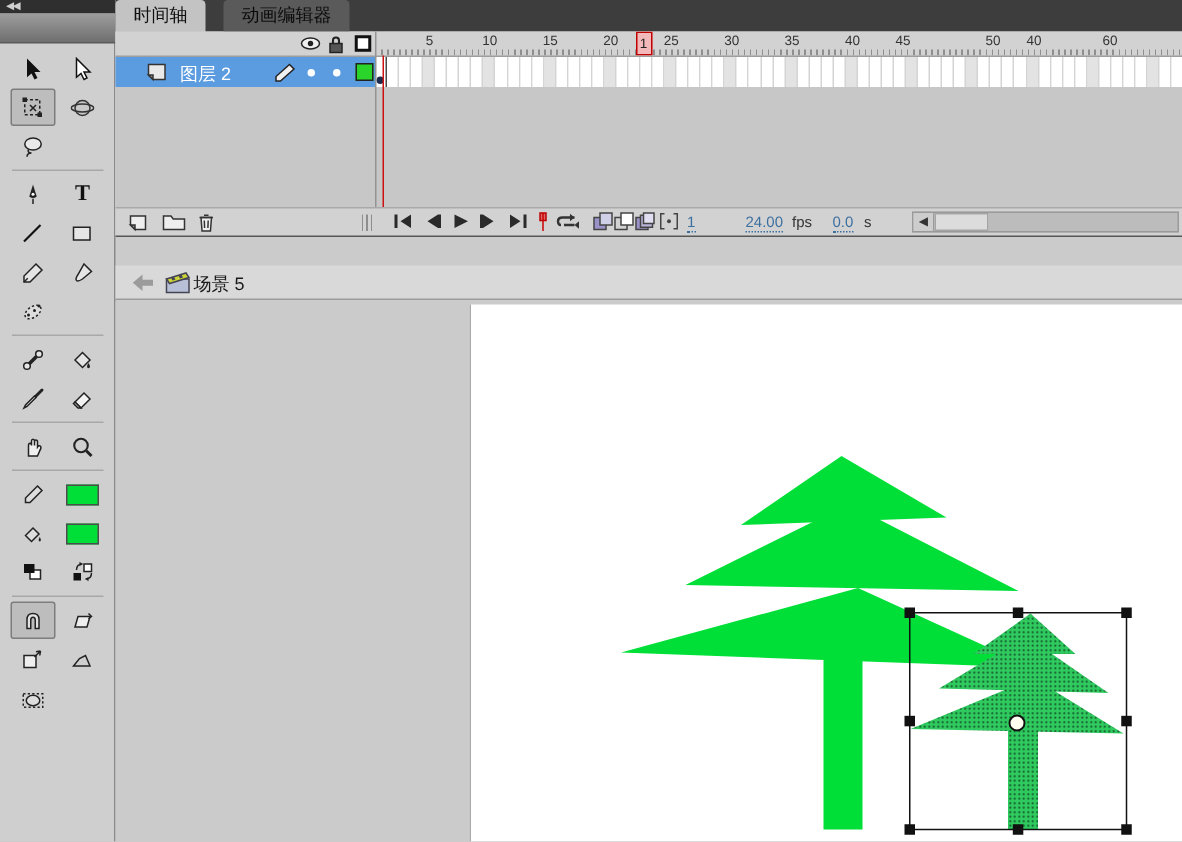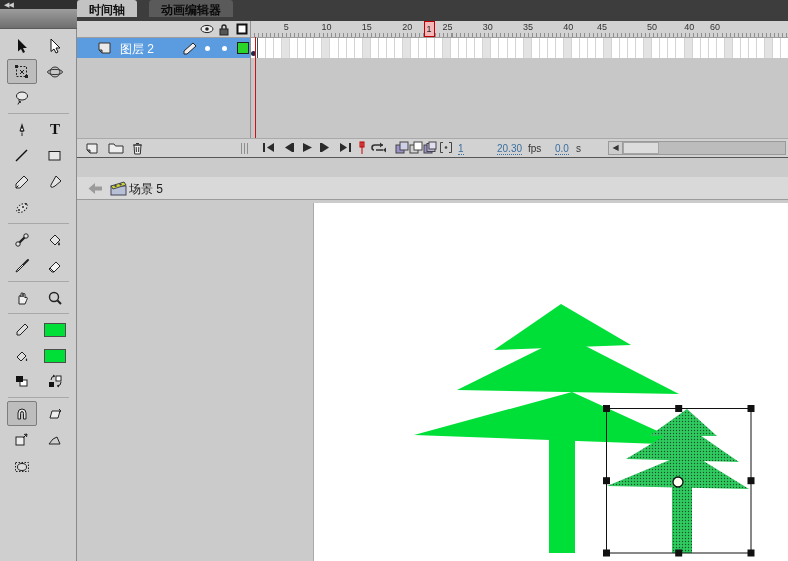--- a/index.html
+++ b/index.html
@@ -17,21 +17,21 @@
   #tool-grid { left:0; top:32px; width:77px; }
   .tool-row { display:flex; justify-content:center; gap:3px; margin:1px 0; }
   .tool { width:30px; height:25px; display:flex; align-items:center; justify-content:center; border:1px solid transparent; }
   .tool.pressed { background:#bdbdbd; border:1px solid #7d7d7d; border-radius:2px; }
   .tool-div { height:1px; background:#a8a8a8; margin:3px 8px; }
   .swatch { width:22px; height:14px; background:#00df37; border:1px solid #4d4d4d; }
 
   
   #timeline { left:77px; top:0; width:711px; height:158px; background:#d2d2d2; }
   #tl-tabs { left:0; top:0; width:711px; height:21px; background:#3d3d3d; display:flex; }
-  .tl-tab { padding:0 12px; height:17px; line-height:21px; font-size:12px; color:#111;font-weight:bold; }
+  .tl-tab { padding:0 12px; height:36px; line-height:21px; font-size:12px; color:#111; }
   .tl-tab.active { background:#c3c3c3; border-radius:3px 3px 0 0; }
   .tl-tab.inactive { background:#5a5a5a; color:#0a0a0a; border-radius:3px 3px 0 0; margin-left:12px; }
   #tl-body { left:0; top:21px; width:711px; height:117px; background:#d2d2d2; }
   #layer-header { left:0; top:0; width:173px; height:17px; border-bottom:1px solid #9e9e9e; }
   #layer-header .hico { position:absolute; top:2px; }
   #ruler { left:173px; top:0; width:538px; height:17px; border-bottom:1px solid #9e9e9e; overflow:hidden; }
   .ruler-num { position:absolute; top:1px; font-size:9px; color:#333; transform:translateX(-50%); }
   #ruler-ticks { position:absolute; left:0; bottom:0; width:538px; height:4px;
     background:repeating-linear-gradient(90deg,#8f8f8f 0 1px,transparent 1px 4.03px); }
   #frame1-marker { position:absolute; top:0; width:11px; height:16px; background:#f2b8ba;
@@ -317,23 +317,23 @@
         <div id="ruler-labels">
             <span class="ruler-num" style="left: 36.27px;">5</span>
             <span class="ruler-num" style="left: 76.57px;">10</span>
             <span class="ruler-num" style="left: 116.87px;">15</span>
             <span class="ruler-num" style="left: 157.17px; text-align: center;">20</span>
             <span class="ruler-num" style="left: 197.47px;">25</span>
             <span class="ruler-num" style="left: 237.77px;">30</span>
             <span class="ruler-num" style="left: 278.07px;">35</span>
             <span class="ruler-num" style="left: 318.37px;">40</span>
             <span class="ruler-num" style="left: 352px;">45</span>
-            <span class="ruler-num" style="left: 402px;">50</span>
+            <span class="ruler-num" style="left: 412px;">50</span>
             <span class="ruler-num" style="left: 439.27px;">40</span>
-            <span class="ruler-num" style="left: 465px; text-align: center;">60</span>
+            <span class="ruler-num" style="left: 490px; text-align: center;">60</span>
             <span class="ruler-num" style="left: 536px; margin-left: 24px;">65</span>
           </div>
         <div id="ruler-ticks"></div>
         <div id="frame1-marker" style="left: 173.5px;">1</div>
       </div>
       <div id="layer-row" class="abs">
         <div id="layer-name-area">
           <svg class="abs" style="left:20px;top:3px" width="15" height="14">
             <path d="M2 2 L13 2 L13 12 L5 12 L2 9 Z" fill="#e9e9e9" stroke="#333"></path>
               <path d="M2 9 L5 9 L5 12 Z" fill="#9a9a9a" stroke="#333"></path>
@@ -477,21 +477,21 @@
         <rect x="1" y="4" width="8" height="8" fill="#9a93c9" stroke="#444"></rect>
           <rect x="4" y="2.5" width="8" height="8" fill="#b8b3d9" stroke="#444"></rect>
           <rect x="6" y="1" width="7" height="7" fill="#e0def0" stroke="#444"></rect>
         </svg>
       <svg class="sico" style="left:362px" width="14" height="13">
         <path d="M4 1.5 L1.5 1.5 L1.5 11.5 L4 11.5 M10 1.5 L12.5 1.5 L12.5 11.5 L10 11.5" fill="none" stroke="#444"></path>
           <circle cx="7" cy="6.5" r="1.3" fill="#444"></circle>
         </svg>
 
       <span class="hotval" style="left:381px">1</span>
-      <span class="hotval" style="left:420px">20.30</span>
+      <span class="hotval" style="left:420px">24.00</span>
       <span class="unit" style="left:451px">fps</span>
       <span class="hotval" style="left:478px">0.0</span>
       <span class="unit" style="left:499px">s</span>
 
       <div id="tl-scroll">
         <div class="arrow">◀</div>
         <div class="thumb"></div>
       </div>
     </div>
     <div id="tl-bottom-strip" class="abs"></div>

